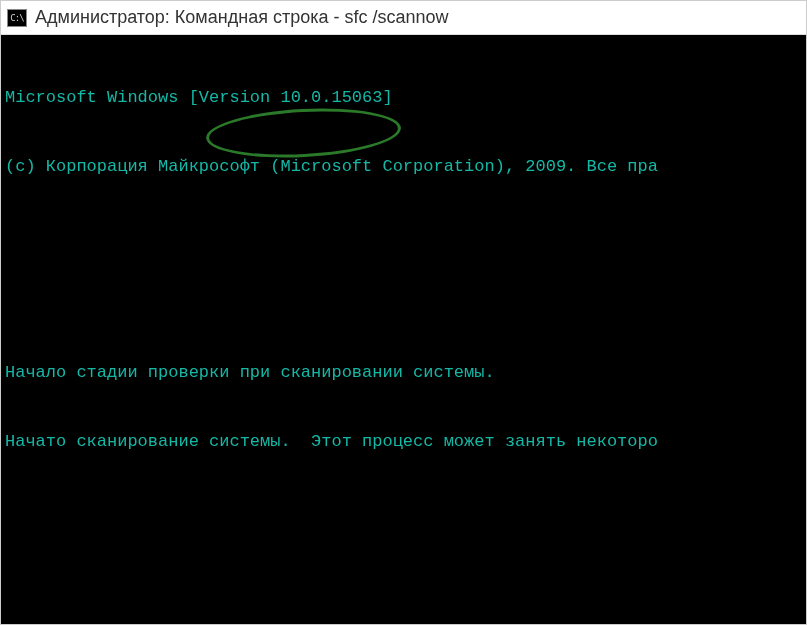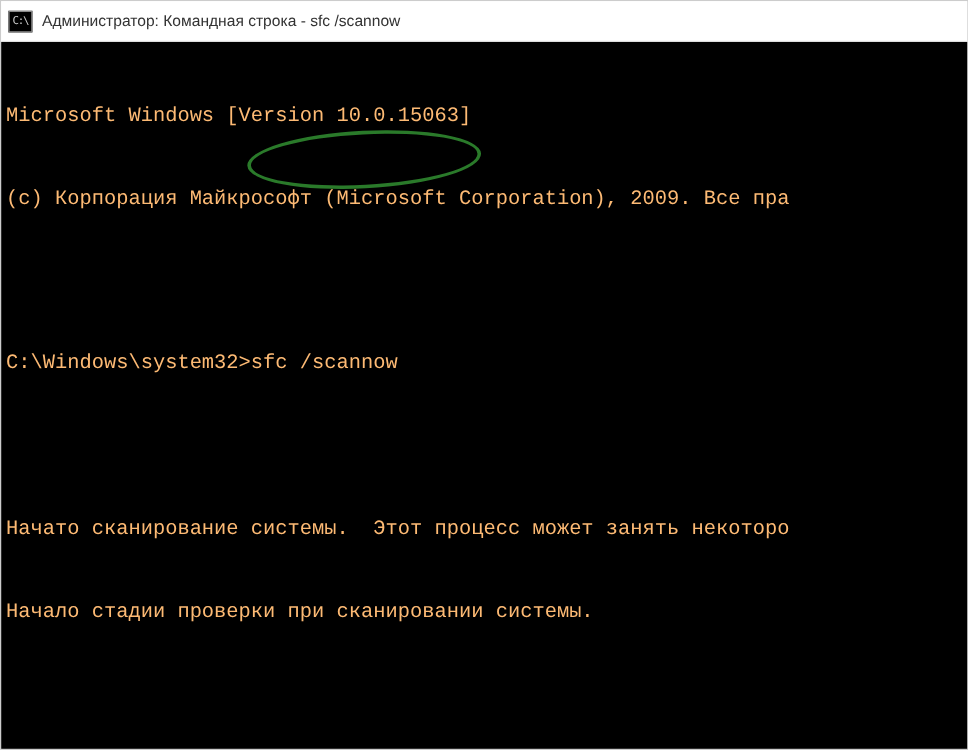--- a/index.html
+++ b/index.html
@@ -41,28 +41,28 @@
       flex-shrink: 0;
     }
     .app-icon-text {
       color: #ccc;
       font-size: 9px;
       font-family: 'Consolas', monospace;
       letter-spacing: -1px;
     }
     .title-text {
       font-family: 'Segoe UI', Tahoma, sans-serif;
-      font-size: 13px;
+      font-size: 18px;
       color: #333;
       white-space: nowrap;
     }
     .terminal {
       flex: 1;
       background: #000;
-      color: #fdba74;
+      color: #14b8a6;
       padding: 6px 4px;
       font-size: 17px;
       line-height: 1.35;
       font-family: 'Consolas', 'Courier New', monospace;
       white-space: pre;
       overflow: hidden;
       position: relative;
     }
     .terminal-line {
       white-space: pre;
@@ -89,19 +89,18 @@
   <div class="titlebar">
     <div class="app-icon">
       <span class="app-icon-text">C:\</span>
     </div>
     <span class="title-text">Администратор: Командная строка - sfc  /scannow</span>
   </div>
   <div class="terminal">
     <div class="terminal-line">Microsoft Windows [Version 10.0.15063]</div>
     <div class="terminal-line">(c) Корпорация Майкрософт (Microsoft Corporation), 2009. Все пра</div>
     <div class="blank-line"></div>
-    <div class="terminal-line"><span>C:\Windows\system32&gt;</span><span>sfc /scannow</span></div>
     <div class="blank-line"></div>
+    <div class="terminal-line">Начало стадии проверки при сканировании системы.</div>
     <div class="terminal-line">Начато сканирование системы.  Этот процесс может занять некоторо</div>
-    <div class="terminal-line">Начало стадии проверки при сканировании системы.</div>
     <div class="highlight-circle"></div>
   </div>
 </div>
 
 </body></html>

